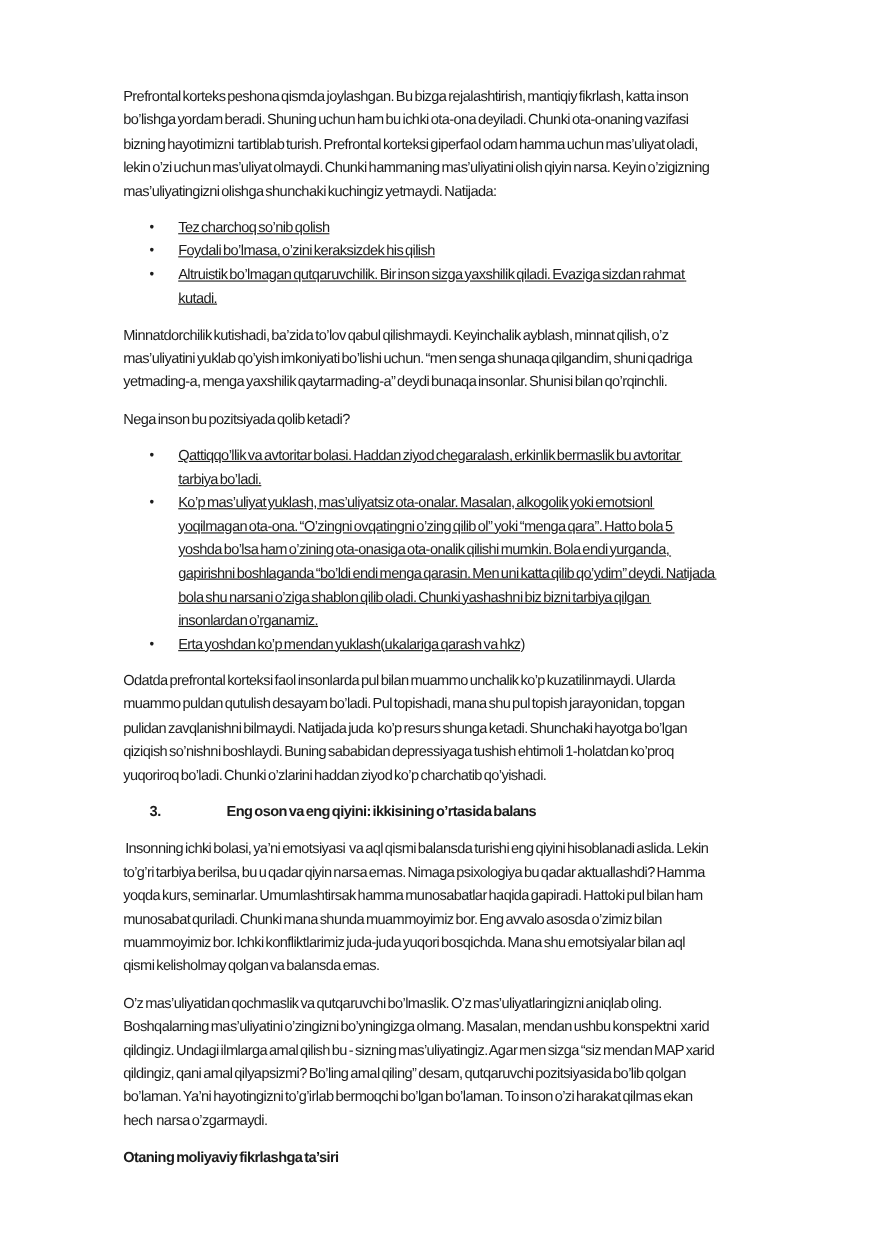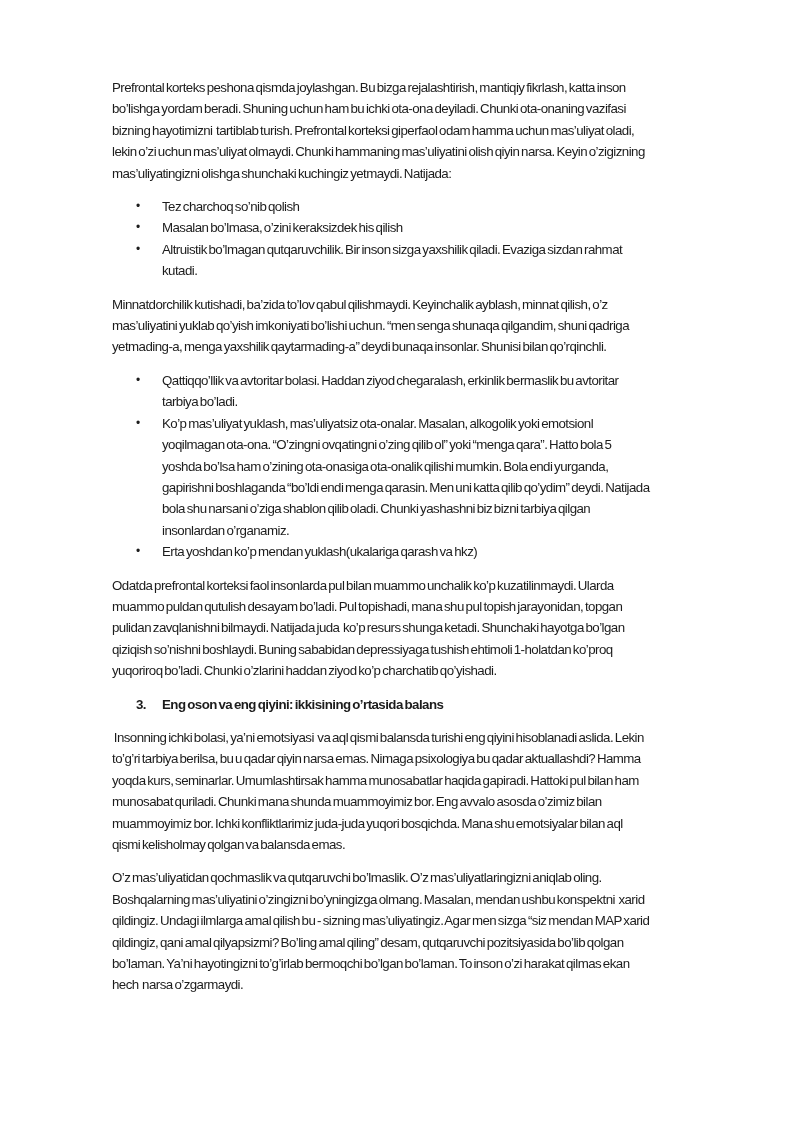--- a/index.html
+++ b/index.html
@@ -33,35 +33,37 @@
     margin-left: 24px;
   }
   .marker {
     flex: 0 0 26px;
     width: 26px;
     font-size: 12px;
   }
   .li-text {
     flex: 1 1 auto;
     white-space: pre-wrap;
+    text-decoration: underline;
   }
   .h-num {
     display: flex;
     align-items: flex-start;
     margin-left: 24px;
     margin-bottom: 12px;
     font-weight: 700;
   }
   .h-num .num {
     flex: 0 0 26px;
     width: 26px;
   }
   .h-num .h-text {
     flex: 1 1 auto;
     white-space: pre-wrap;
+    margin-left: 44px;
   }
   .bold-heading {
     font-weight: 700;
     margin: 0 0 12px 0;
     white-space: pre-wrap;
   }
 </style>
 </head>
 <body>
 
@@ -69,30 +71,31 @@
 
   <p class="para">Prefrontal korteks peshona qismda joylashgan. Bu bizga rejalashtirish, mantiqiy fikrlash, katta inson bo’lishga yordam beradi. Shuning uchun ham bu ichki ota-ona deyiladi. Chunki ota-onaning vazifasi bizning hayotimizni  tartiblab turish. Prefrontal korteksi giperfaol odam hamma uchun mas’uliyat oladi, lekin o’zi uchun mas’uliyat olmaydi. Chunki hammaning mas’uliyatini olish qiyin narsa. Keyin o’zigizning mas’uliyatingizni olishga shunchaki kuchingiz yetmaydi. Natijada:</p>
 
   <div class="list">
     <div class="li">
       <span class="marker">•</span>
       <span class="li-text">Tez charchoq so’nib qolish</span>
     </div>
     <div class="li">
       <span class="marker">•</span>
-      <span class="li-text">Masalan bo’lmasa, o’zini keraksizdek his qilish</span>
+      <span class="li-text">Foydali bo’lmasa, o’zini keraksizdek his qilish</span>
     </div>
     <div class="li">
       <span class="marker">•</span>
       <span class="li-text">Altruistik bo’lmagan qutqaruvchilik. Bir inson sizga yaxshilik qiladi. Evaziga sizdan rahmat kutadi.</span>
     </div>
   </div>
 
   <p class="para">Minnatdorchilik kutishadi, ba’zida to’lov qabul qilishmaydi. Keyinchalik ayblash, minnat qilish, o’z mas’uliyatini yuklab qo’yish imkoniyati bo’lishi uchun. “men senga shunaqa qilgandim, shuni qadriga yetmading-a, menga yaxshilik qaytarmading-a” deydi bunaqa insonlar. Shunisi bilan qo’rqinchli.</p>
 
+  <p class="para">Nega inson bu pozitsiyada qolib ketadi?</p>
 
   <div class="list">
     <div class="li">
       <span class="marker">•</span>
       <span class="li-text">Qattiqqo’llik va avtoritar bolasi. Haddan ziyod chegaralash, erkinlik bermaslik bu avtoritar tarbiya bo’ladi.</span>
     </div>
     <div class="li">
       <span class="marker">•</span>
       <span class="li-text">Ko’p mas’uliyat yuklash, mas’uliyatsiz ota-onalar. Masalan, alkogolik yoki emotsionl yoqilmagan ota-ona. “O’zingni ovqatingni o’zing qilib ol” yoki “menga qara”. Hatto bola 5 yoshda bo’lsa ham o’zining ota-onasiga ota-onalik qilishi mumkin. Bola endi yurganda, gapirishni boshlaganda “bo’ldi endi menga qarasin. Men uni katta qilib qo’ydim” deydi. Natijada bola shu narsani o’ziga shablon qilib oladi. Chunki yashashni biz bizni tarbiya qilgan insonlardan o’rganamiz.</span>
     </div>
@@ -106,14 +109,15 @@
 
   <div class="h-num">
     <span class="num">3.</span>
     <span class="h-text">Eng oson va eng qiyini: ikkisining o’rtasida balans</span>
   </div>
 
   <p class="para"> Insonning ichki bolasi, ya’ni emotsiyasi  va aql qismi balansda turishi eng qiyini hisoblanadi aslida. Lekin to’g’ri tarbiya berilsa, bu u qadar qiyin narsa emas. Nimaga psixologiya bu qadar aktuallashdi? Hamma yoqda kurs, seminarlar. Umumlashtirsak hamma munosabatlar haqida gapiradi. Hattoki pul bilan ham munosabat quriladi. Chunki mana shunda muammoyimiz bor. Eng avvalo asosda o’zimiz bilan muammoyimiz bor. Ichki konfliktlarimiz juda-juda yuqori bosqichda. Mana shu emotsiyalar bilan aql qismi kelisholmay qolgan va balansda emas.</p>
 
   <p class="para">O’z mas’uliyatidan qochmaslik va qutqaruvchi bo’lmaslik. O’z mas’uliyatlaringizni aniqlab oling. Boshqalarning mas’uliyatini o’zingizni bo’yningizga olmang. Masalan, mendan ushbu konspektni  xarid qildingiz. Undagi ilmlarga amal qilish bu - sizning mas’uliyatingiz. Agar men sizga “siz mendan MAP xarid qildingiz, qani amal qilyapsizmi? Bo’ling amal qiling” desam, qutqaruvchi pozitsiyasida bo’lib qolgan bo’laman. Ya’ni hayotingizni to’g’irlab bermoqchi bo’lgan bo’laman. To inson o’zi harakat qilmas ekan hech  narsa o’zgarmaydi.</p>
 
+  <p class="bold-heading">Otaning moliyaviy fikrlashga ta’siri</p>
 
 </div>
 
 </body></html>

